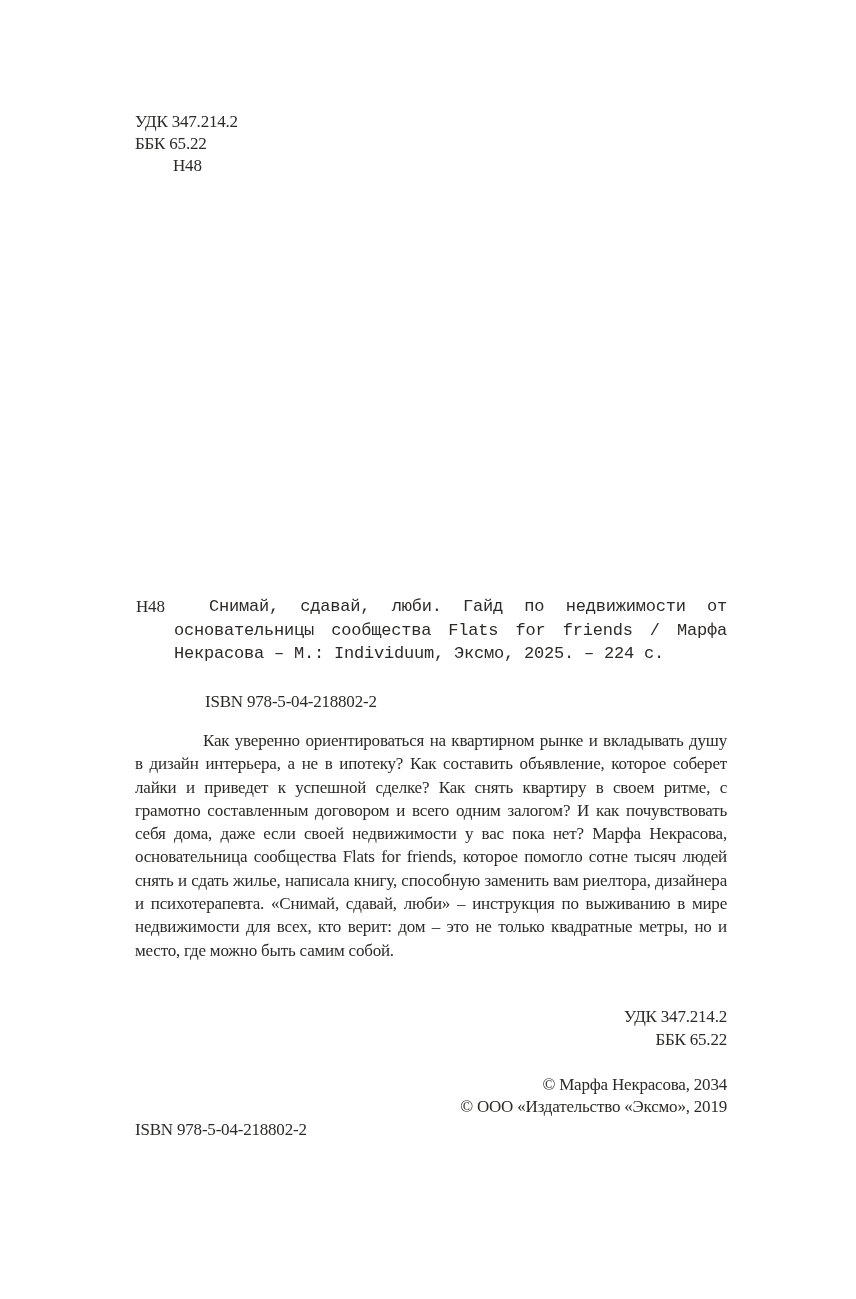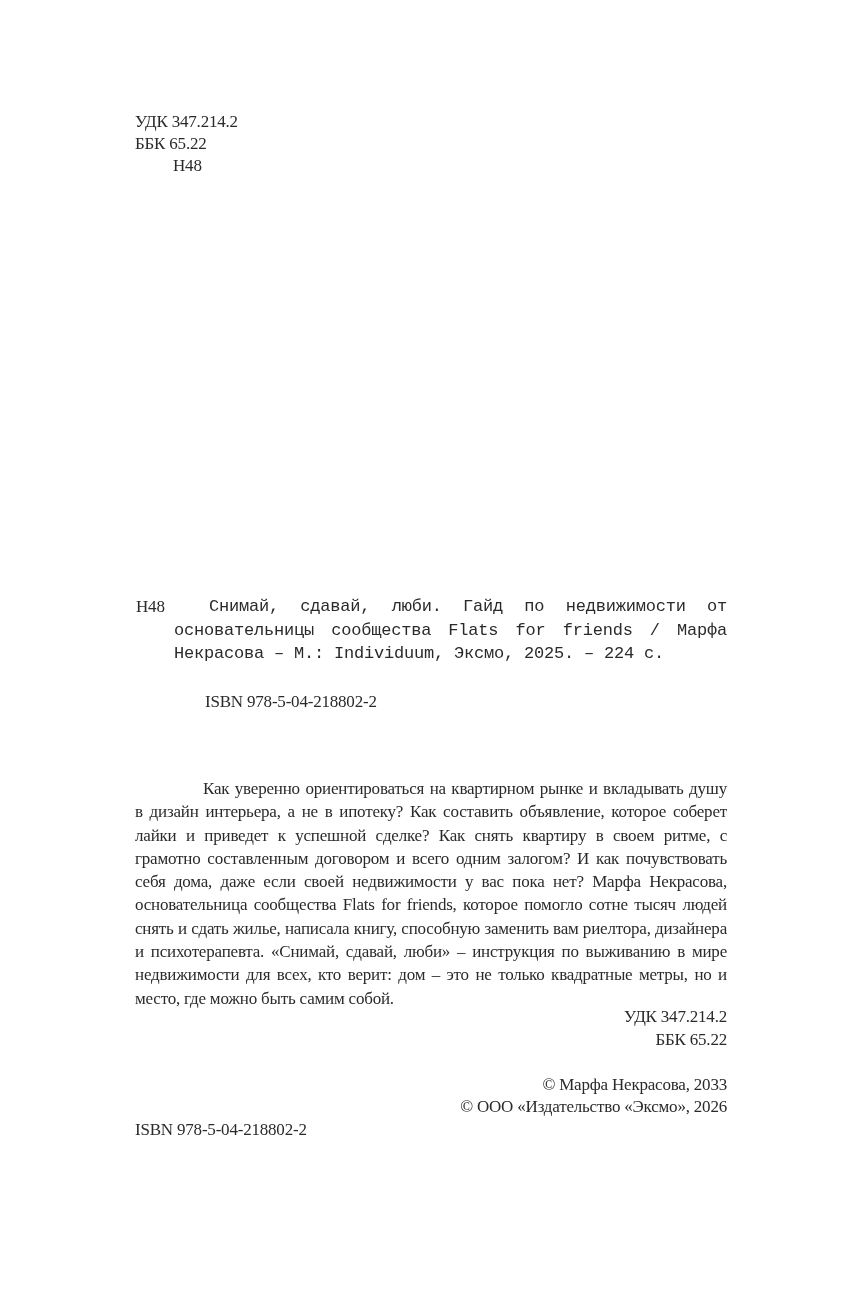--- a/index.html
+++ b/index.html
@@ -61,21 +61,21 @@
     text-indent: 35px;
     font-family: Liberation Mono, monospace;
   }
   .card-isbn {
     margin-left: 70px;
     margin-top: 24px;
   }
 
   
   .block-annotation {
-    top: 777px;
+    top: 729px;
     left: 135px;
     width: 592px;
     line-height: 23.3px;
     text-align: justify;
     text-indent: 68px;
   }
 
   
   .block-codes-right {
     top: 1006px;
@@ -123,19 +123,19 @@
   </div>
 
   <div class="block block-annotation">Как уверенно ориентироваться на квартирном рынке и вкладывать душу в дизайн интерьера, а не в ипотеку? Как составить объявление, которое соберет лайки и приведет к успешной сделке? Как снять квартиру в своем ритме, с грамотно составленным договором и всего одним залогом? И как почувствовать себя дома, даже если своей недвижимости у вас пока нет? Марфа Некрасова, основательница сообщества Flats for friends, которое помогло сотне тысяч людей снять и сдать жилье, написала книгу, способную заменить вам риелтора, дизайнера и психотерапевта. «Снимай, сдавай, люби» – инструкция по выживанию в мире недвижимости для всех, кто верит: дом – это не только квадратные метры, но и место, где можно быть самим собой.</div>
 
   <div class="block block-codes-right">
     <div>УДК 347.214.2</div>
     <div>ББК 65.22</div>
   </div>
 
   <div class="block block-copyright">
-    <div>© Марфа Некрасова, 2033</div>
-    <div>© ООО «Издательство «Эксмо», 2026</div>
+    <div>© Марфа Некрасова, 2034</div>
+    <div>© ООО «Издательство «Эксмо», 2019</div>
   </div>
 
   <div class="block block-isbn-bottom">ISBN 978-5-04-218802-2</div>
 
 </div>
 
 </body></html>

